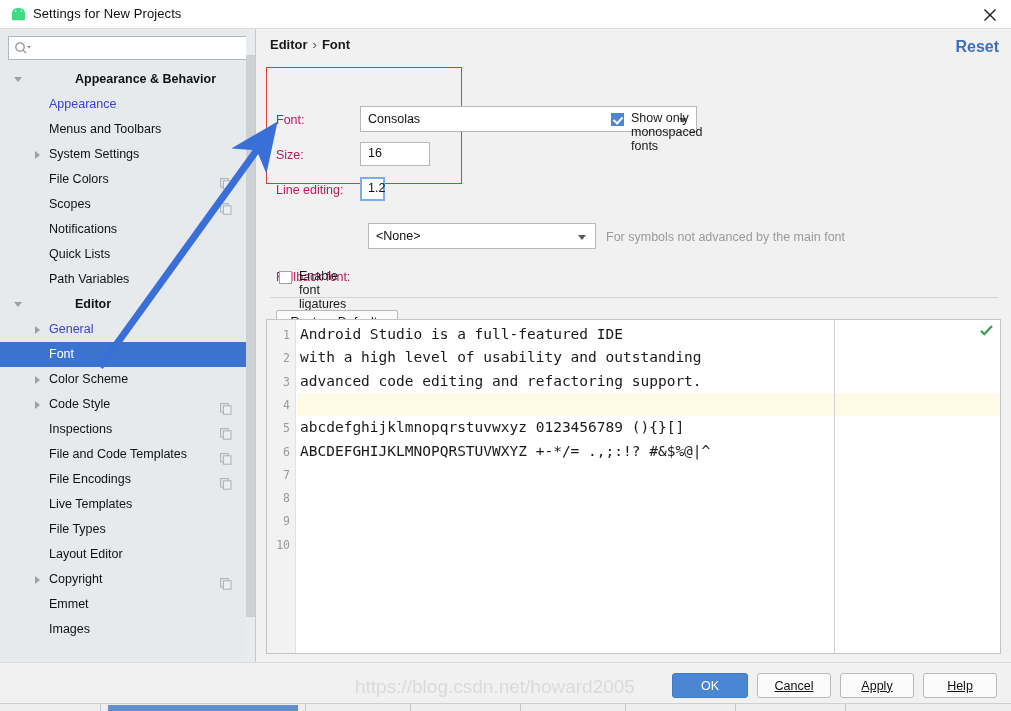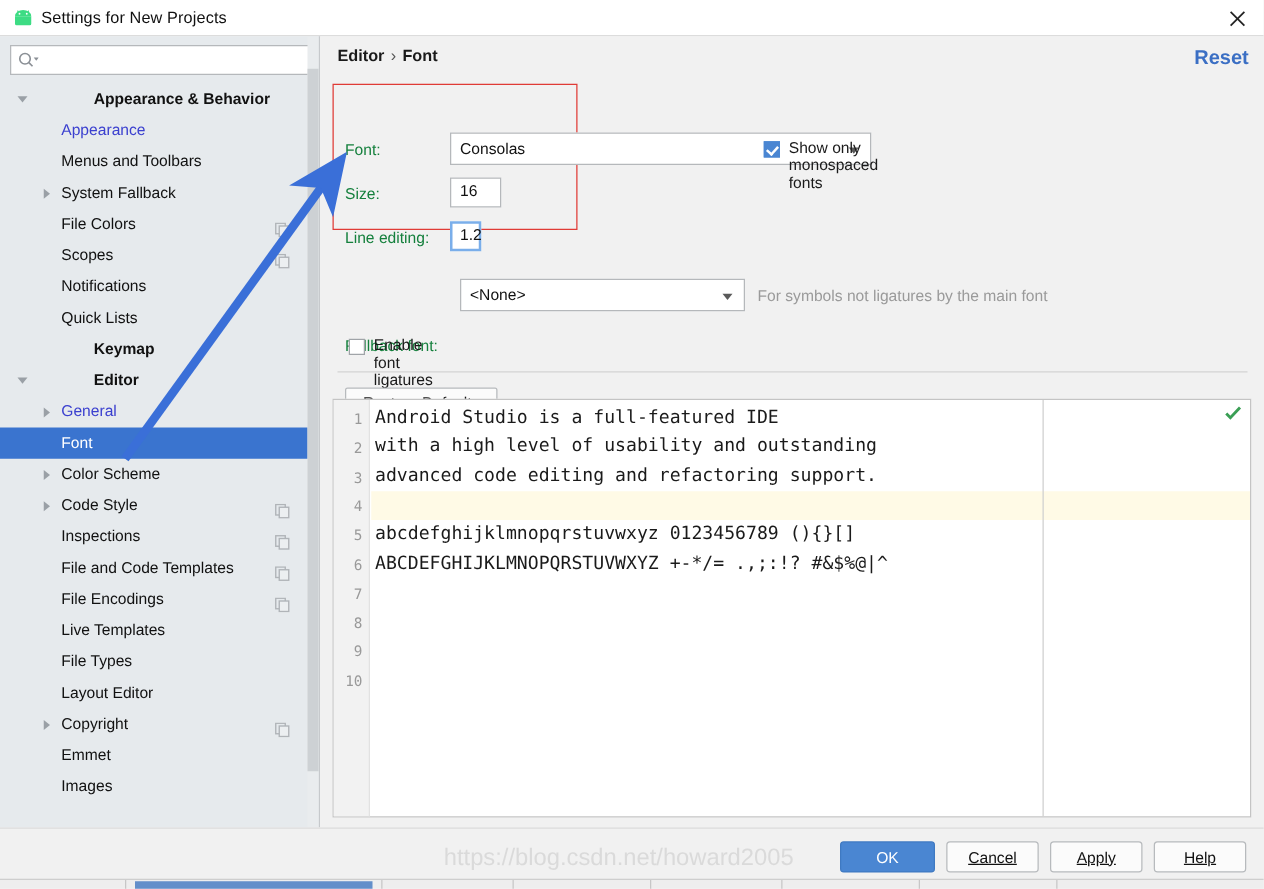--- a/index.html
+++ b/index.html
@@ -105,21 +105,21 @@
     font-size: 16px; font-weight: bold; color: #3b6fc4;
     cursor: default;
   }
 
   
   .redbox {
     position: absolute; left: 9px; top: 38px; width: 196px; height: 117px;
     border: 1px solid #e03b36;
     pointer-events: none;
   }
-  .flabel { position: absolute; font-size: 12.5px; color: #15803d; }
+  .flabel { position: absolute; font-size: 12.5px; color: #be185d; }
 
   .combo {
     position: absolute; background: #fff; border: 1px solid #b5b8bb;
     height: 26px;
   }
   .combo .val {
     position: absolute; left: 7px; top: 5px; font-size: 12.5px; color: #111;
   }
   .combo .caret {
     position: absolute; right: 9px; top: 11px;
@@ -281,21 +281,21 @@
           <span class="label">Appearance &amp; Behavior</span>
         </div>
         <div class="tree-row lvl1 linky">
           <span class="label">Appearance</span>
         </div>
         <div class="tree-row lvl1">
           <span class="label">Menus and Toolbars</span>
         </div>
         <div class="tree-row lvl1">
           <span class="arrow right"></span>
-          <span class="label">System Fallback</span>
+          <span class="label">System Settings</span>
         </div>
         <div class="tree-row lvl1">
           <span class="label">File Colors</span>
           <span class="copy-icon"><svg width="12" height="12" viewBox="0 0 12 12">
               <rect x="0.6" y="0.6" width="7.6" height="8.4" fill="none" stroke="#b0b4b8" stroke-width="1.1"></rect>
               <rect x="3.4" y="2.8" width="7.6" height="8.4" fill="#eceff1" stroke="#b0b4b8" stroke-width="1.1"></rect>
             </svg></span>
         </div>
         <div class="tree-row lvl1">
           <span class="label">Scopes</span>
@@ -303,22 +303,22 @@
               <rect x="0.6" y="0.6" width="7.6" height="8.4" fill="none" stroke="#b0b4b8" stroke-width="1.1"></rect>
               <rect x="3.4" y="2.8" width="7.6" height="8.4" fill="#eceff1" stroke="#b0b4b8" stroke-width="1.1"></rect>
             </svg></span>
         </div>
         <div class="tree-row lvl1">
           <span class="label">Notifications</span>
         </div>
         <div class="tree-row lvl1">
           <span class="label">Quick Lists</span>
         </div>
-        <div class="tree-row lvl0">
-          <span class="label">Keymap</span>
+        <div class="tree-row lvl1">
+          <span class="label">Path Variables</span>
         </div>
         <div class="tree-row lvl0">
           <span class="arrow down lvl0"></span>
           <span class="label">Editor</span>
         </div>
         <div class="tree-row lvl1 linky">
           <span class="arrow right"></span>
           <span class="label">General</span>
         </div>
         <div class="tree-row lvl1 sel">
@@ -401,35 +401,35 @@
       <span class="val">Consolas</span>
       <span class="caret"></span>
     </div>
 
     <div class="chk-wrap" style="left:354px; top:84px;">
       <span class="chk on"></span>
       <span class="chk-label">Show only monospaced fonts</span>
     </div>
 
     <div class="flabel" style="left:19px; top:119px;">Size:</div>
-    <div class="textfield" style="left:103px; top:113px; width:41px;">
+    <div class="textfield" style="left:103px; top:113px; width:70px;">
       <span class="val">16</span>
     </div>
 
     <div class="flabel" style="left:19px; top:154px;">Line editing:</div>
     <div class="textfield focused" style="left:103px; top:148px; width:25px;">
       <span class="val">1.2</span>
     </div>
 
     <div class="flabel" style="left:19px; top:201px;margin-top:40px;">Fallback font:</div>
     <div class="combo" style="left:111px; top:194px; width:228px;">
       <span class="val">&lt;None&gt;</span>
       <span class="caret"></span>
     </div>
-    <div class="hint" style="left:349px; top:201px;">For symbols not ligatures by the main font</div>
+    <div class="hint" style="left:349px; top:201px;">For symbols not advanced by the main font</div>
 
     <div class="chk-wrap" style="left:22px; top:242px;">
       <span class="chk"></span>
       <span class="chk-label">Enable font ligatures</span>
     </div>
 
     <div class="divider"></div>
 
     <div class="btn" style="left:19px; top:281px; width:122px; height:23px;">Restore Defaults</div>
 

